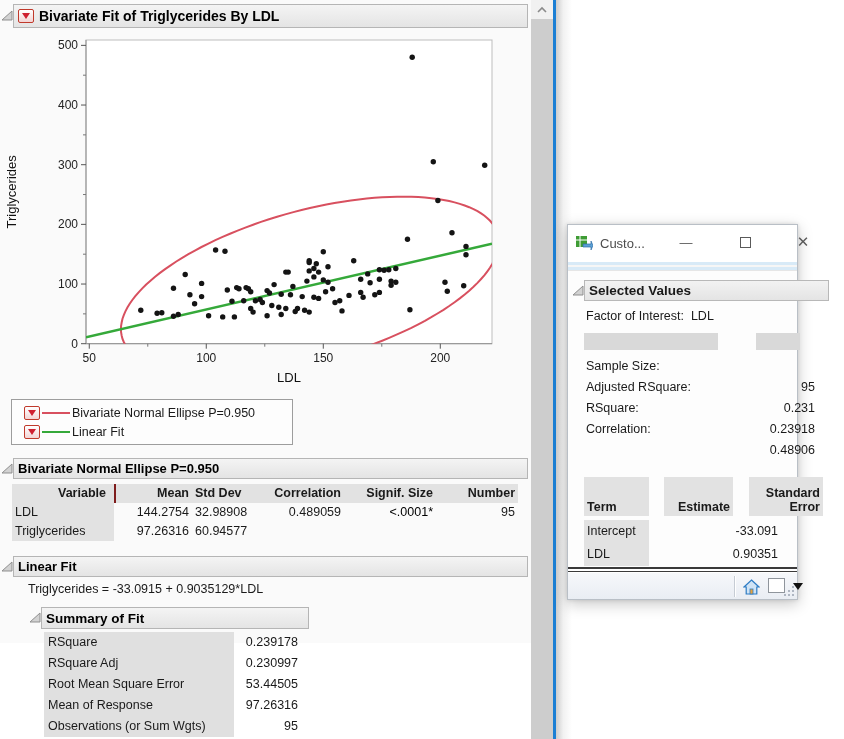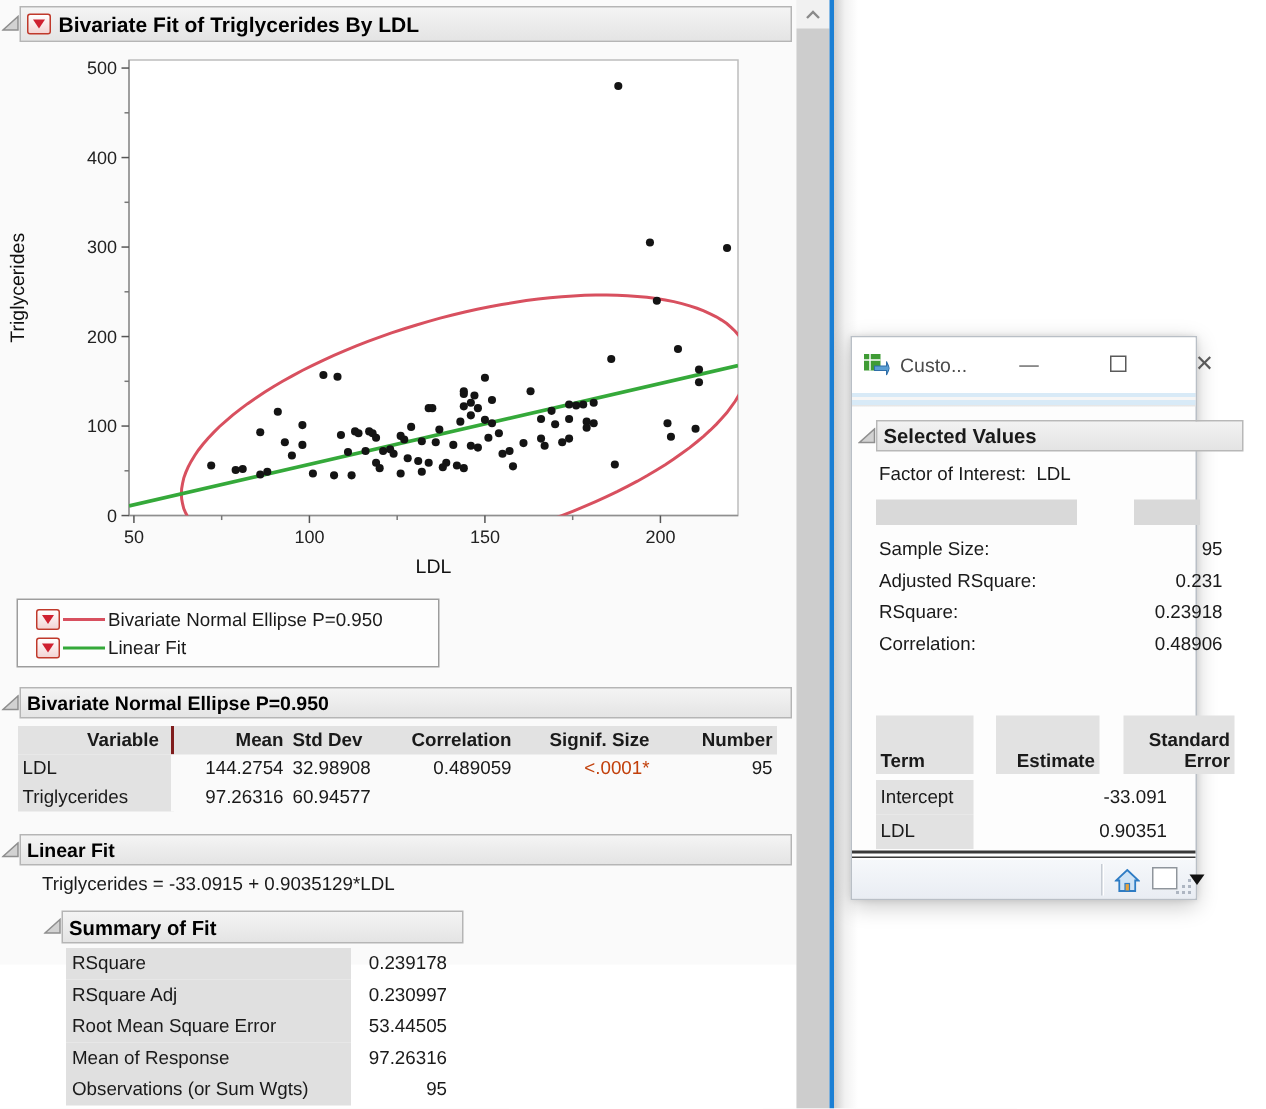--- a/index.html
+++ b/index.html
@@ -45,21 +45,21 @@
   .biv-cell { white-space:nowrap; overflow:hidden; padding:0 3px; }
   .c-var  { width:104px; text-align:left; }
   .c-mean { width:76px;  text-align:right; }
   .c-std  { width:62px;  text-align:left; }
   .c-corr { width:90px;  text-align:right; }
   .c-sig  { width:92px;  text-align:right; }
   .c-num  { width:82px;  text-align:right; }
   .biv-head .biv-cell { background:#e2e2e2; font-weight:bold; }
   .biv-head .c-var { border-right:2px solid #7f1d1d;padding-left:46px; }
   .biv-row .c-var.lbl { background:#e2e2e2; border-right:2px solid #fafafa; }
-  .sig-orange { color:#c2410c; }
+  .sig-orange { color:#000000; }
 
   
   .equation { position:absolute; left:28px; top:582px; font-size:12.5px; white-space:nowrap; }
   .sum-table { position:absolute; left:44px; top:632px; font-size:12.5px; }
   .sum-row { display:flex; height:21px; line-height:21px; }
   .sum-label { width:190px; background:#e0e0e0; padding:0 4px; white-space:nowrap; }
   .sum-value { width:66px; text-align:right; padding-right:2px; }
 
   
   .vscroll { position:absolute; left:531px; top:0; width:22px; height:739px; background:#f1f1f1; }
@@ -78,21 +78,21 @@
   .fw-close { left:218px; font-size:15px; }
   .fw-stripe { position:absolute; left:0; top:36px; width:100%; height:10px;
                background:linear-gradient(#ffffff 0 1px,#d8eaf7 1px 4px,#f6f6f6 4px 6px,#d8eaf7 6px 9px,#e6e6e6 9px 10px); }
   .fw-section-bar { position:absolute; left:16px; top:55px; width:245px; height:21px; background:linear-gradient(#f2f2f2,#e4e4e4);
                     border:1px solid #b8b8b8; display:flex; align-items:center; }
   .fw-section-bar .title { font-weight:bold; font-size:13.5px; padding-left:4px; }
   .fw-factor { position:absolute; left:18px; top:84px; font-size:12.5px; }
   .fw-blank1 { position:absolute; left:16px; top:108px; width:134px; height:17px; background:#d9d9d9; }
   .fw-blank2 { position:absolute; left:188px; top:108px; width:44px; height:17px; background:#d9d9d9; }
   .fw-stats { position:absolute; left:18px; top:131px; width:229px; font-size:12.5px; }
-  .fw-stat-row { display:flex; height:21px; line-height:21px; }
+  .fw-stat-row { display:flex; height:21px; line-height:21px;flex-direction:column; }
   .fw-stat-label { flex:1; }
   .fw-stat-value { text-align:right; }
 
   .term-table { position:absolute; left:16px; top:252px; font-size:12.5px; }
   .tt-head { display:flex; align-items:stretch; height:39px; }
   .tt-hcell { background:#e2e2e2; font-weight:bold; display:flex; align-items:flex-end; padding:2px 3px; }
   .tt-c1 { width:65px; } .tt-c2 { width:69px; justify-content:flex-end; text-align:right; } .tt-c3 { width:74px; justify-content:flex-end; text-align:right; }
   .tt-gap { width:15px; background:transparent; }
   .tt-gap2 { width:16px; background:transparent; }
   .tt-row { display:flex; height:23px; line-height:23px;gap:24px; }

